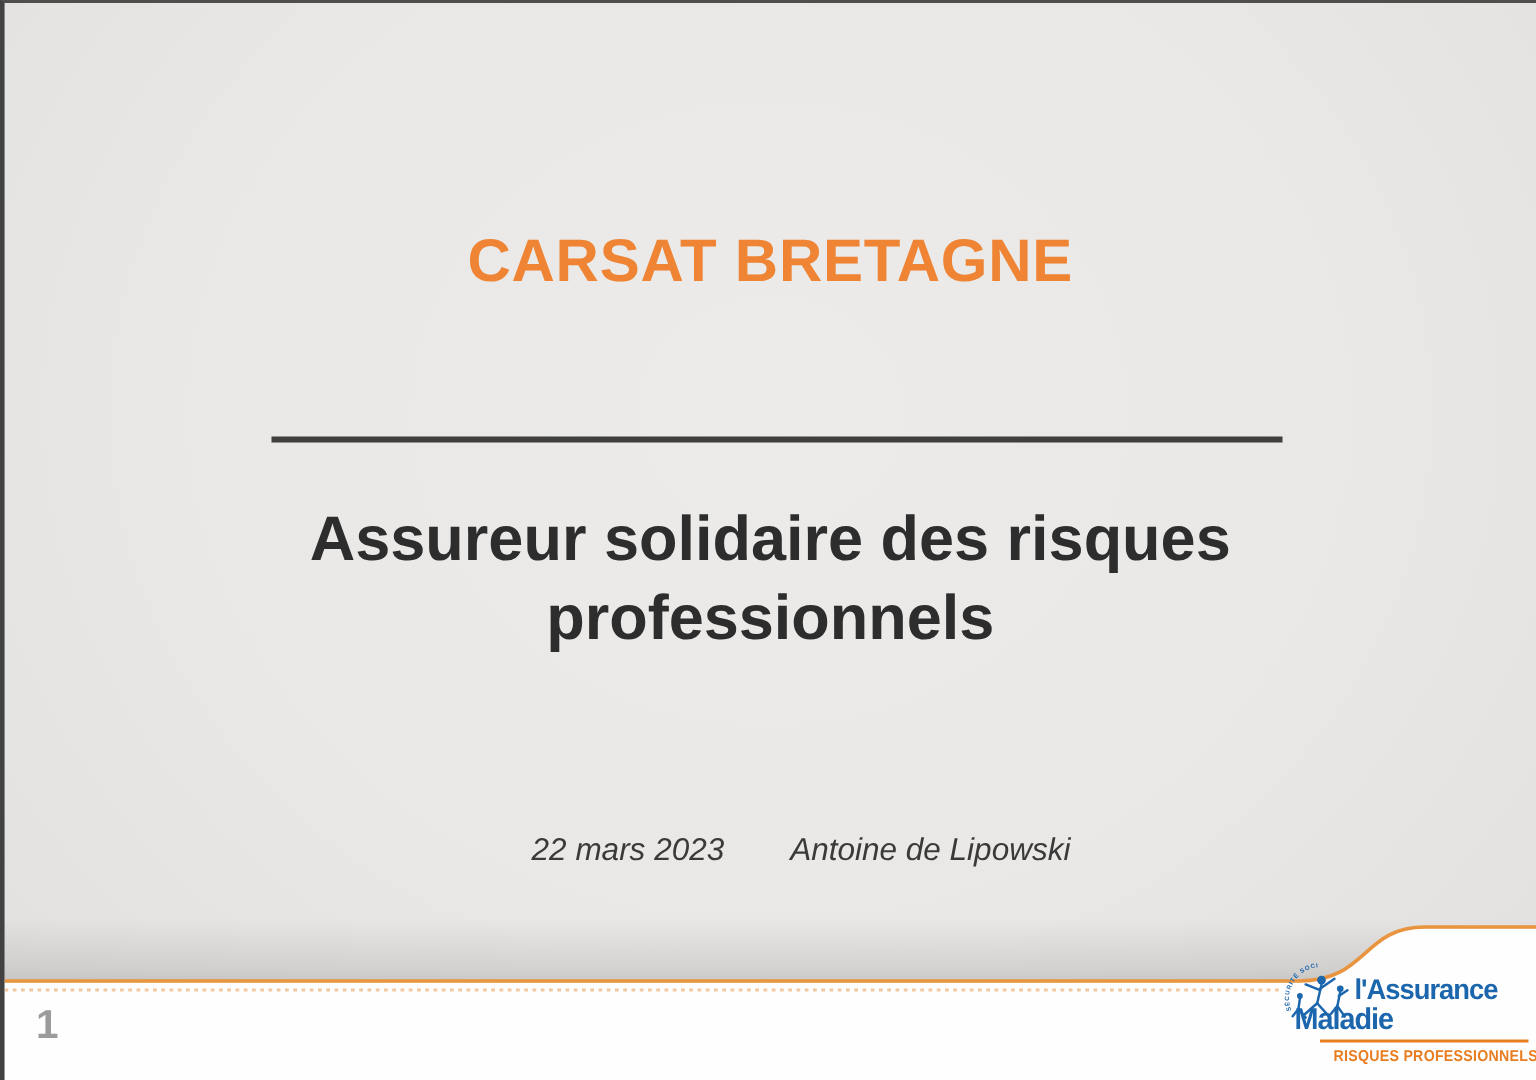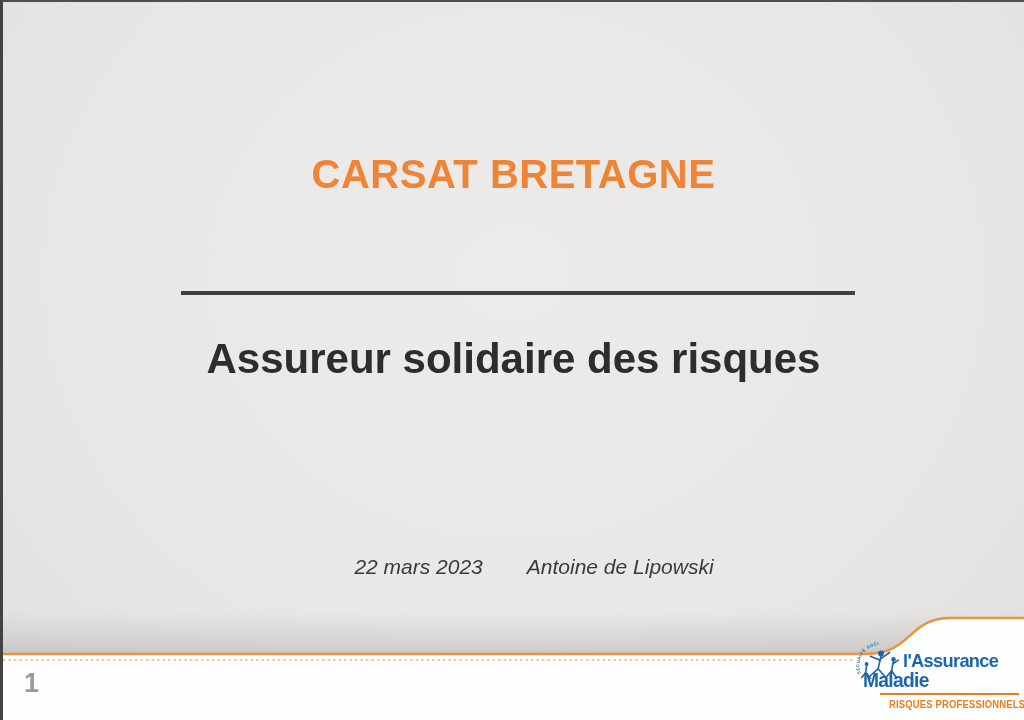--- a/index.html
+++ b/index.html
@@ -158,20 +158,21 @@
   <div class="footer-shadow"></div>
 
   <div class="title">
     <div>CARSAT BRETAGNE</div>
   </div>
 
   <div class="divider"></div>
 
   <div class="heading">
     <div>Assureur solidaire des risques</div>
+    <div>professionnels</div>
   </div>
 
   <div class="byline">
     <span>22 mars 2023</span><span class="author">Antoine de Lipowski</span>
   </div>
 
   <svg class="footer-svg" viewBox="0 0 1021 105" preserveAspectRatio="none" aria-hidden="true">
     <path fill="#FEFEFE" d="M0,40 H863 C909,40 905,4 947,4 H1021 V105 H0 Z"></path>
     <path fill="none" stroke="#E9943F" stroke-width="2.4" d="M0,39 H863 C909,39 905,3 947,3 H1021"></path>
     <path fill="none" stroke="#F1C9A1" stroke-width="2" stroke-dasharray="2.5,3" d="M0,45 H850"></path>

